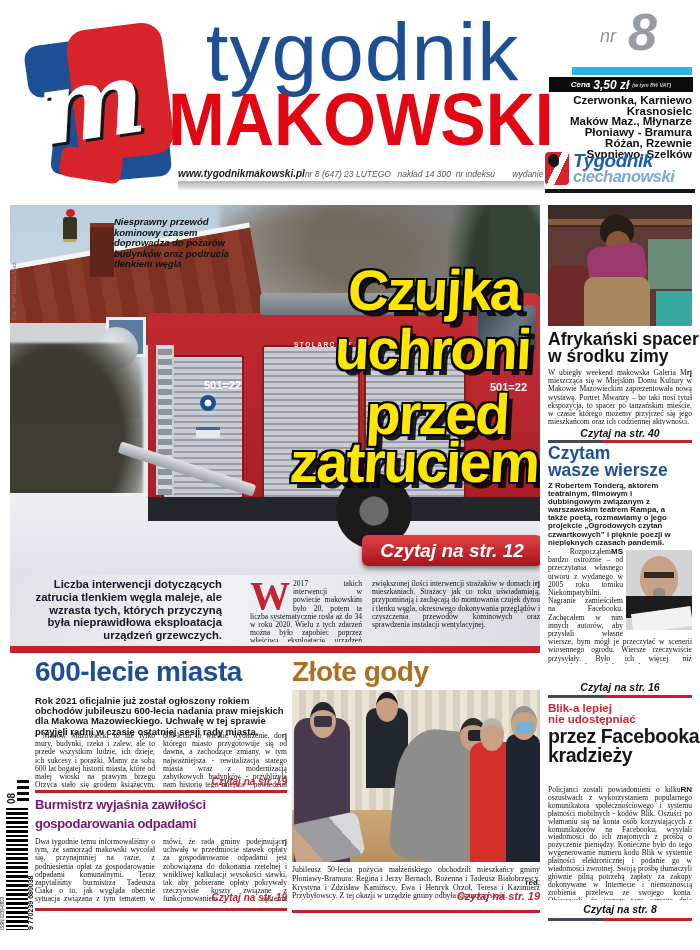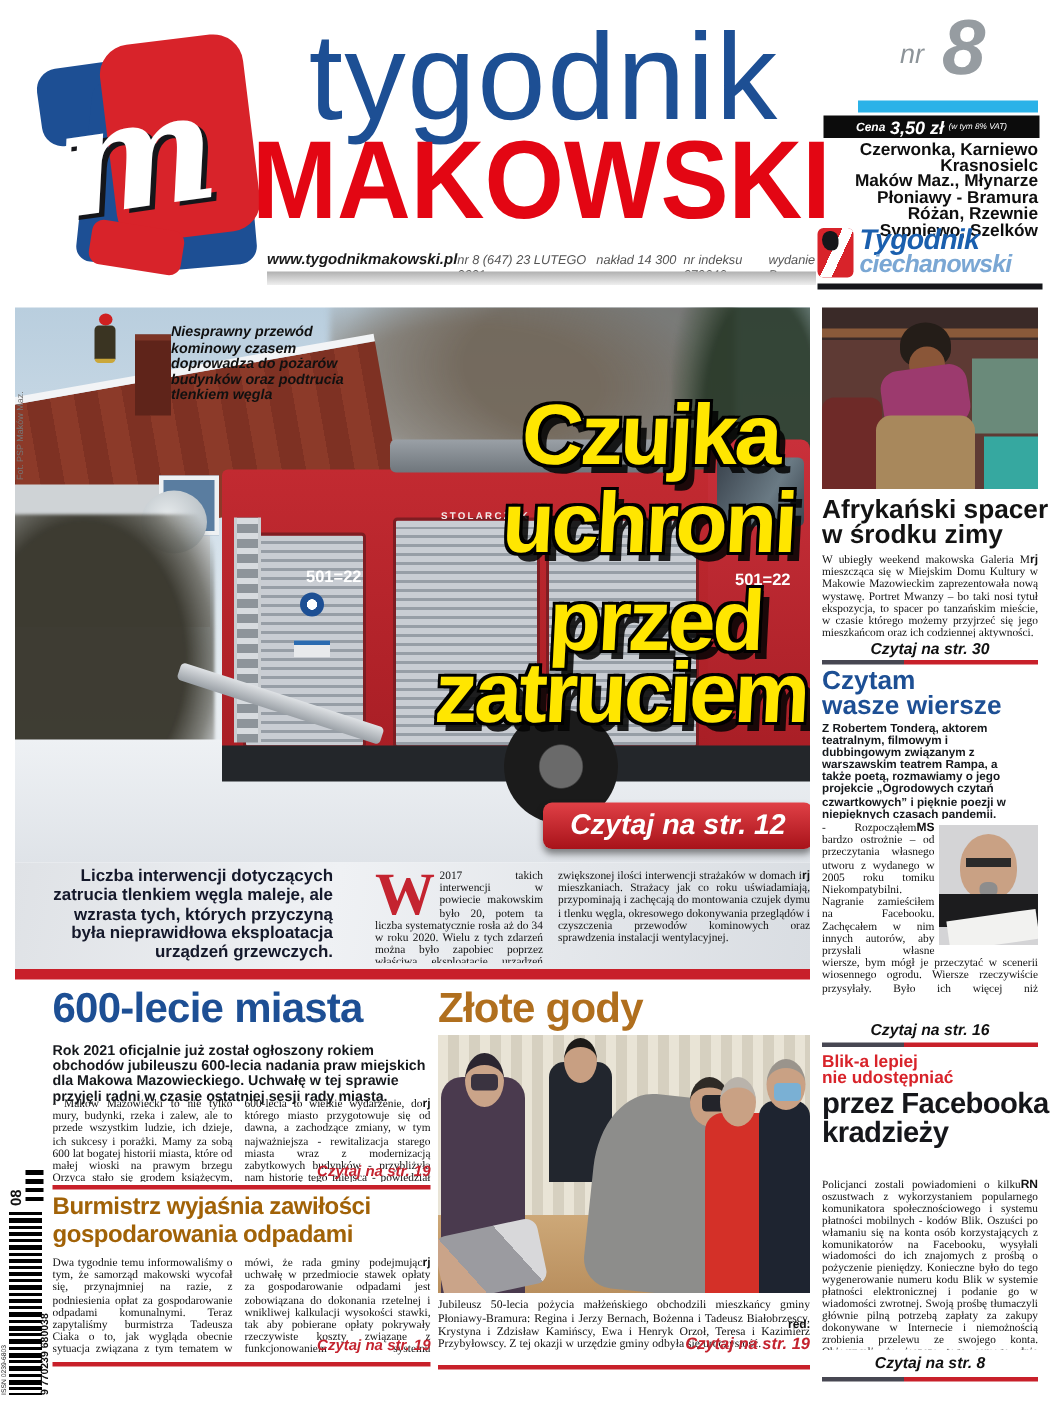--- a/index.html
+++ b/index.html
@@ -150,21 +150,21 @@
   <div class="abs hl-blue" style="left:35px;top:656px;font-size:28px;letter-spacing:-0.5px;">600-lecie miasta</div>
   <div class="abs" style="left:35px;top:696px;width:252px;font-size:9.5px;line-height:10.2px;font-weight:bold;color:#15181c;">Rok 2021 oficjalnie już został ogłoszony rokiem obchodów jubileuszu 600-lecia nadania praw miejskich dla Makowa Mazowieckiego. Uchwałę w tej sprawie przyjęli radni w czasie ostatniej sesji rady miasta.</div>
   <div class="abs scol just" style="left:35px;top:732px;width:120px;height:56px;">- Maków Mazowiecki to nie tylko mury, budynki, rzeka i zalew, ale to przede wszystkim ludzie, ich dzieje, ich sukcesy i porażki. Mamy za sobą 600 lat bogatej historii miasta, które od małej wioski na prawym brzegu Orzyca stało się grodem książęcym, miastem królewskim, a obecnie siedzibą powiatu. Obchody jubileuszu</div>
   <div class="abs scol just" style="left:163px;top:732px;width:124px;height:56px;">
     <span class="byline" style="font-size:8px;">rj</span>
     <span>600-lecia to wielkie wydarzenie, do którego miasto przygotowuje się od dawna, a zachodzące zmiany, w tym najważniejsza - rewitalizacja starego miasta wraz z modernizacją zabytkowych budynków - przybliżyła nam historię tego miejsca - powiedział burmistrz Tadeusz Ciak.</span>
   </div>
   <div class="abs rm" style="left:163px;top:776px;width:124px;text-align:right;font-size:10px;color:#c42430;">Czytaj na str. 19</div>
   <div class="abs redrule" style="left:35px;top:790px;width:252px;"></div>
 
-  <div class="abs" style="left:35px;top:796px;font-size:16px;line-height:18.5px;font-weight:bold;color:#a16207;letter-spacing:-0.3px;">
+  <div class="abs" style="left:35px;top:796px;font-size:13px;line-height:18.5px;font-weight:bold;color:#701a75;letter-spacing:-0.3px;">
     <div>Burmistrz wyjaśnia zawiłości</div>
     <div>gospodarowania odpadami</div>
   </div>
   <div class="abs scol just" style="left:35px;top:838px;width:120px;height:66px;">Dwa tygodnie temu informowaliśmy o tym, że samorząd makowski wycofał się, przynajmniej na razie, z podniesienia opłat za gospodarowanie odpadami komunalnymi. Teraz zapytaliśmy burmistrza Tadeusza Ciaka o to, jak wygląda obecnie sytuacja związana z tym tematem w mieście i jakie są przyczyny zaproponowanej wcześniej podwyżki. - Wyrok WSA w Białymstoku jasno</div>
   <div class="abs scol just" style="left:163px;top:838px;width:124px;height:66px;">
     <span class="byline" style="font-size:8px;">rj</span>
     <span>mówi, że rada gminy podejmując uchwałę w przedmiocie stawek opłaty za gospodarowanie odpadami jest zobowiązana do dokonania rzetelnej i wnikliwej kalkulacji wysokości stawki, tak aby pobierane opłaty pokrywały rzeczywiste koszty związane z funkcjonowaniem systemu zagospodarowania odpadami na terenie gminy – mówi nam burmistrz.</span>
   </div>
   <div class="abs rm" style="left:163px;top:892px;width:124px;text-align:right;font-size:10px;color:#c42430;">Czytaj na str. 19</div>
   <div class="abs redrule" style="left:35px;top:908px;width:252px;"></div>
@@ -204,21 +204,21 @@
     <div class="abs" style="left:36px;top:72px;width:66px;height:49px;background:#a8885c;border-radius:10px 10px 0 0;"></div>
   </div>
   <div class="abs" style="left:548px;top:331px;font-size:17.5px;line-height:17px;font-weight:bold;color:#131313;">
     <div>Afrykański spacer</div>
     <div>w środku zimy</div>
   </div>
   <div class="abs scol just" style="left:548px;top:369px;width:144px;height:56px;">
     <span class="byline" style="font-size:8px;">rj</span>
     <span>W ubiegły weekend makowska Galeria M mieszcząca się w Miejskim Domu Kultury w Makowie Mazowieckim zaprezentowała nową wystawę. Portret Mwanzy – bo taki nosi tytuł ekspozycja, to spacer po tanzańskim mieście, w czasie którego możemy przyjrzeć się jego mieszkańcom oraz ich codziennej aktywności.</span>
   </div>
-  <div class="abs rm" style="left:548px;top:427px;width:144px;text-align:center;font-size:10.5px;color:#111;">Czytaj na str. 30</div>
+  <div class="abs rm" style="left:548px;top:427px;width:144px;text-align:center;font-size:10.5px;color:#111;">Czytaj na str. 40</div>
   <div class="abs rule" style="left:548px;top:440px;width:144px;"></div>
 
   <div class="abs hl-blue" style="left:548px;top:445px;font-size:17.5px;line-height:16.5px;">
     <div>Czytam</div>
     <div>wasze wiersze</div>
   </div>
   <div class="abs" style="left:548px;top:482px;width:132px;height:64px;overflow:hidden;font-size:7.8px;line-height:8.1px;font-weight:bold;color:#15181c;">Z Robertem Tonderą, aktorem teatralnym, filmowym i dubbingowym związanym z warszawskim teatrem Rampa, a także poetą, rozmawiamy o jego projekcie „Ogrodowych czytań czwartkowych” i pięknie poezji w niepięknych czasach pandemii.</div>
   <div class="abs scol just" style="left:548px;top:548px;width:144px;height:116px;">
     <span style="float:right;width:66px;height:80px;margin:2px 0 2px 3px;position:relative;display:block;overflow:hidden;background:#d4d4d6;">
       <span class="abs" style="left:14px;top:6px;width:38px;height:44px;background:#c9a184;border-radius:50% 50% 45% 45%;display:block;"></span>

